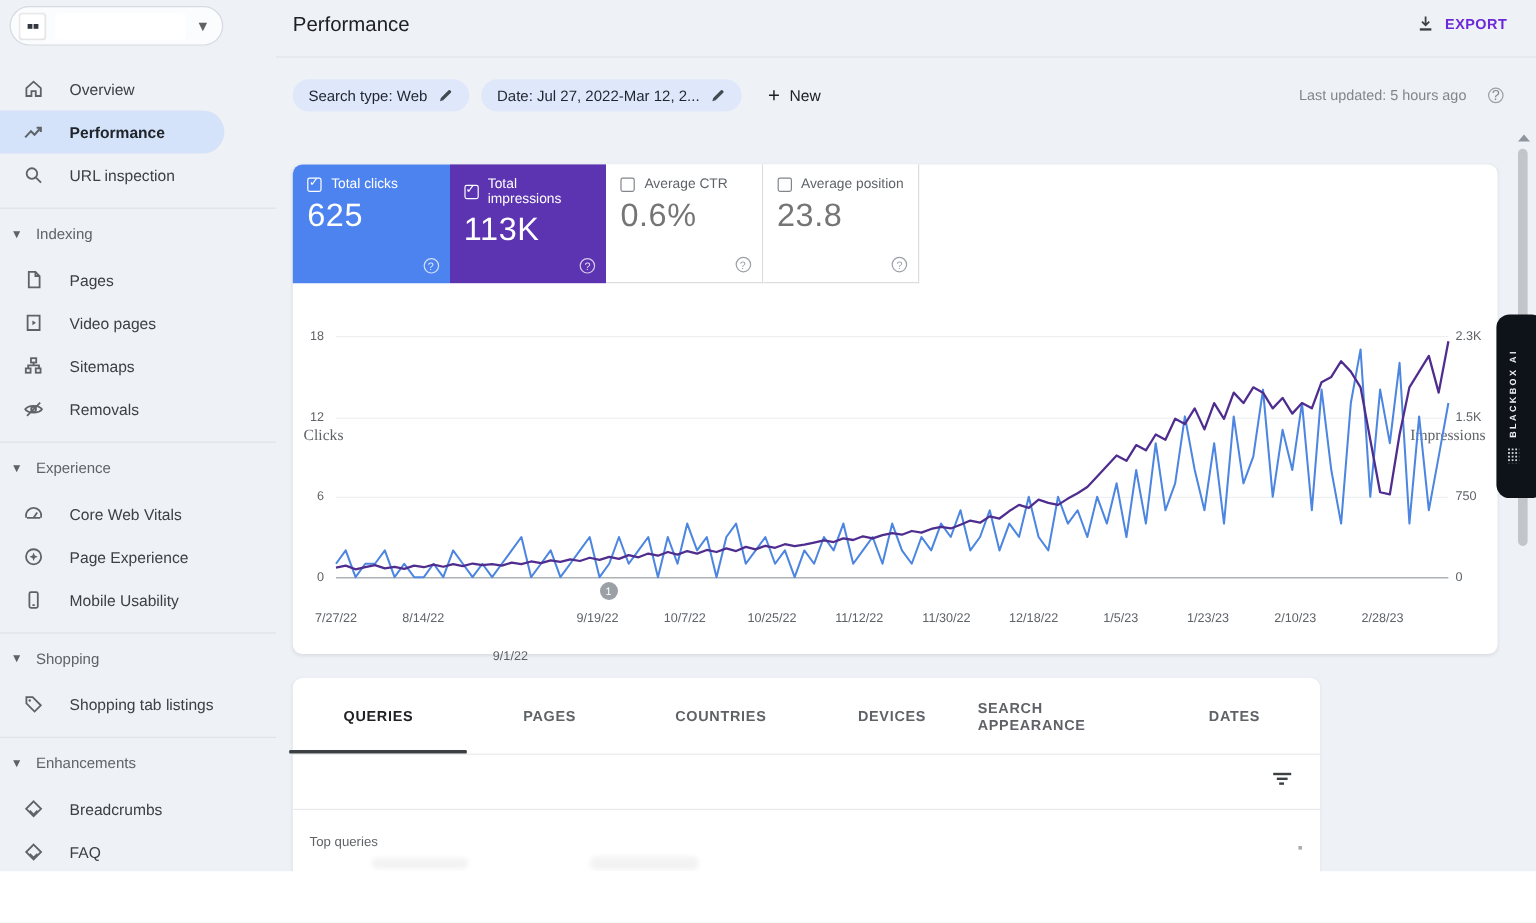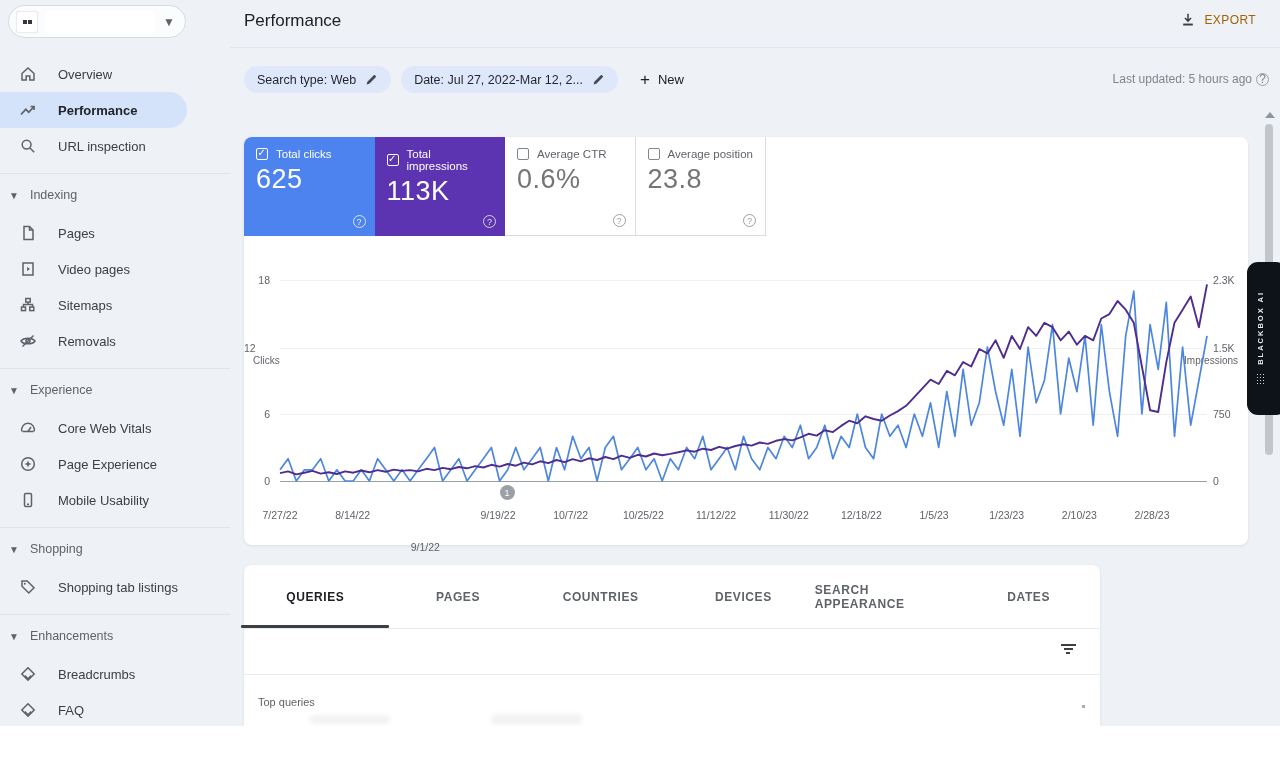--- a/index.html
+++ b/index.html
@@ -23,30 +23,30 @@
   .nav-item.active { background:#d5e3fa; border-radius:0 20px 20px 0; width:187px; }
   .nav-item.active .lbl { color:#20242b; font-weight:700; }
   .nav-divider { height:1px; background:#dfe3e8; margin:9px 0; }
   .nav-header { height:22px; margin-top:10px; margin-bottom:9px; display:flex; align-items:center; padding-left:9px; cursor:pointer; }
   .nav-header .caret { font-size:10px; color:#5f6368; margin-right:11px; }
   .nav-header .hlbl { font-size:12.5px; color:#5f6368; }
 
   
   .page-title { position:absolute; left:244px; top:11px; font-size:17px; color:#202124; }
   .export-btn { position:absolute; right:24px; top:12px; display:flex; align-items:center; gap:8px; cursor:pointer; }
-  .export-btn span { font-size:12px; letter-spacing:.4px; color:#a16207; font-weight:400; }
+  .export-btn span { font-size:12px; letter-spacing:.4px; color:#6d28d9; font-weight:700; }
   .topbar-divider { position:absolute; left:230px; right:0; top:47px; height:1px; background:#e2e5eb; }
   .chips-row { position:absolute; left:244px; top:66px; display:flex; align-items:center; gap:10px; }
   .chip { height:27px; background:#dfe8fa; border-radius:14px; display:flex; align-items:center; gap:9px;
     padding:0 13px; cursor:pointer; }
   .chip .clbl { font-size:12.5px; color:#1f2430; }
   .new-btn { display:flex; align-items:center; gap:8px; margin-left:12px; cursor:pointer; }
   .new-btn .plus { font-size:17px; color:#202124; font-weight:400; line-height:1; }
   .new-btn .nlbl { font-size:13px; color:#202124; }
-  .last-updated { position:absolute; right:11px; top:72px; display:flex; align-items:center; gap:4px; }
+  .last-updated { position:absolute; right:27px; top:72px; display:flex; align-items:center; gap:18px; }
   .last-updated span { font-size:12px; color:#80868b; }
   .qmark { width:13px; height:13px; border:1px solid #9aa0a6; border-radius:50%; color:#9aa0a6;
     font-size:9px; display:flex; align-items:center; justify-content:center; }
 
   
   .panel { background:#fff; border-radius:8px; box-shadow:0 1px 3px rgba(60,64,67,.1); position:absolute; }
   .chart-panel { left:244px; top:137px; width:1004px; height:408px; }
   .cards-row { display:flex; height:99px; }
   .metric-card { width:130.5px; height:99px; position:relative; padding:11px 12px; cursor:pointer; }
   .metric-card:first-child { border-top-left-radius:8px; }
@@ -55,21 +55,21 @@
   .cb.on { border:1.5px solid #fff; }
   .cb.on:after { content:"✓"; position:absolute; left:0.5px; top:-2.5px; font-size:10px; color:#fff; }
   .cb.off { border:1.5px solid #80868b; }
   .metric-card .mlabel { font-size:11.5px; }
   .metric-card .mvalue { font-size:27px; font-weight:400; margin-top:4px; letter-spacing:.5px; }
   .metric-card .help { position:absolute; right:9px; bottom:8px; }
   .metric-card.plain { border-right:1px solid #dadce0; border-bottom:1px solid #dadce0; }
   .metric-card.plain .mlabel { color:#5f6368; }
 
   .chart-area { position:absolute; left:0; top:99px; width:1004px; height:309px; }
-  .axis-title { position:absolute; font-size:10px; color:#5f6368; }
+  .axis-title { position:absolute; font-size:13px; color:#5f6368;font-family:Liberation Serif, serif; }
   .tick-label { position:absolute; font-size:10.5px; color:#5f6368; transform:translateY(-50%); }
   .gridline { position:absolute; left:36px; width:927px; height:1px; background:#edeff2; }
   .axisline { position:absolute; left:36px; width:927px; height:1px; background:#9aa0a6; }
   .date-label { position:absolute; width:64px; text-align:center; font-size:10.5px; color:#5f6368; transform:translateX(-50%); }
   .anno-marker { position:absolute; width:15px; height:15px; border-radius:50%; background:#9aa0a6; color:#fff;
     font-size:9px; display:flex; align-items:center; justify-content:center; cursor:pointer; }
 
   
   .tabs-panel { left:244px; top:565px; width:856px; height:204px; border-radius:8px 8px 0 0; }
   .tabs-row { display:flex; height:64px; border-bottom:1px solid #e8eaed; }
@@ -328,21 +328,21 @@
         </div>
       </div>
     <div class="chart-area" id="chart-area">
       <div class="axis-title" style="left:9px; top:119px;">Clicks</div>
       <div class="axis-title" style="right:10px; top:119px;">Impressions</div>
     <div class="gridline" style="top: 44px;"></div>
         <div class="gridline" style="top: 112px;"></div>
         <div class="gridline" style="top: 178px;"></div>
         <div class="axisline" style="top: 245px;"></div>
         <div class="tick-label" style="left: 0px; width: 26px; text-align: right; top: 44px;">18</div>
-        <div class="tick-label" style="left: 0px; width: 26px; top: 112px;">12</div>
+        <div class="tick-label" style="left: 0px; width: 26px; text-align: right; top: 112px;">12</div>
         <div class="tick-label" style="left: 0px; width: 26px; text-align: right; top: 178px;">6</div>
         <div class="tick-label" style="left: 0px; width: 26px; text-align: right; top: 245px;">0</div>
         <div class="tick-label" style="left: 969px; top: 44px;">2.3K</div>
         <div class="tick-label" style="left: 969px; top: 112px;">1.5K</div>
         <div class="tick-label" style="left: 969px; top: 178px;">750</div>
         <div class="tick-label" style="left: 969px; top: 245px;">0</div>
         <div class="date-label" style="left: 36px; top: 273px;">7/27/22</div>
         <div class="date-label" style="left: 108.67px; top: 273px;">8/14/22</div>
         <div class="date-label" style="left: 181.34px; top: 273px; margin-top: 32px;">9/1/22</div>
         <div class="date-label" style="left: 254.01px; top: 273px;">9/19/22</div>

